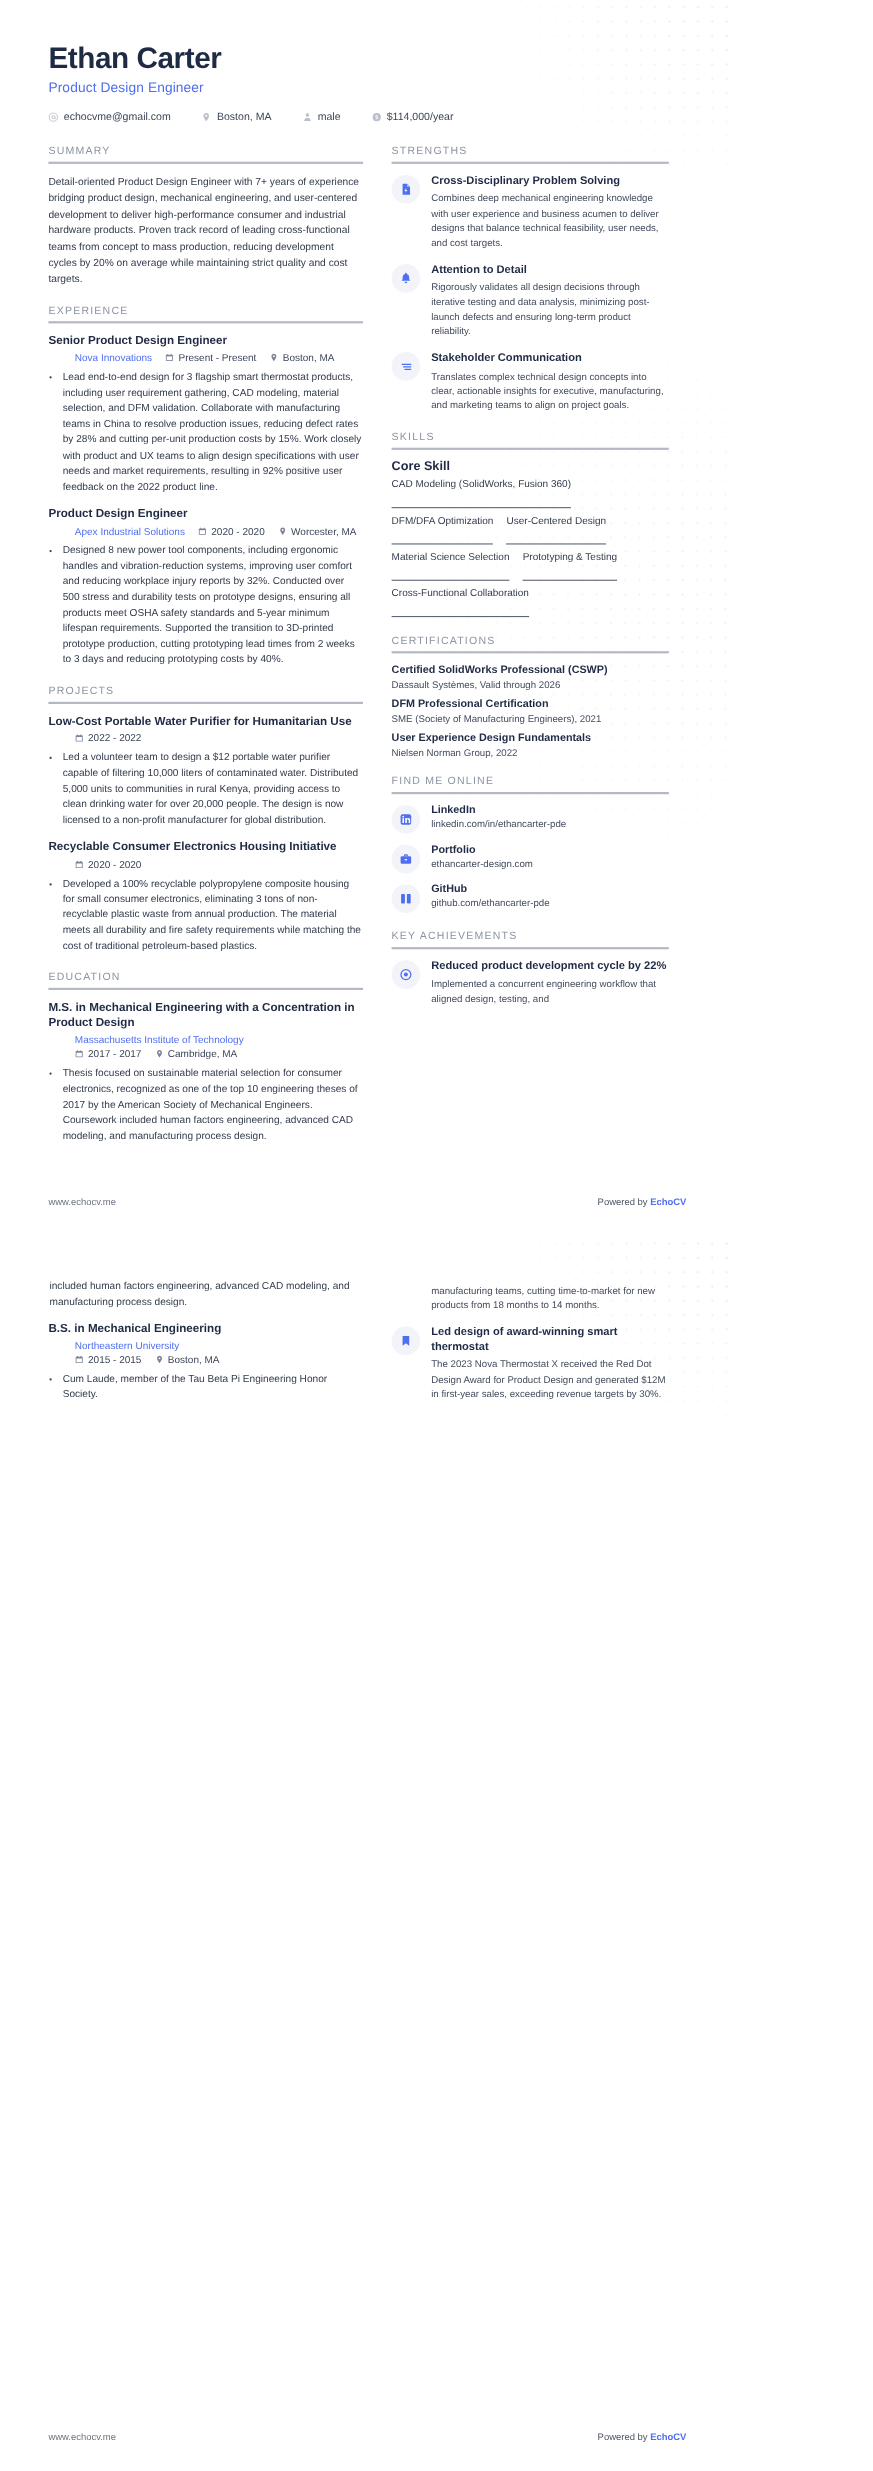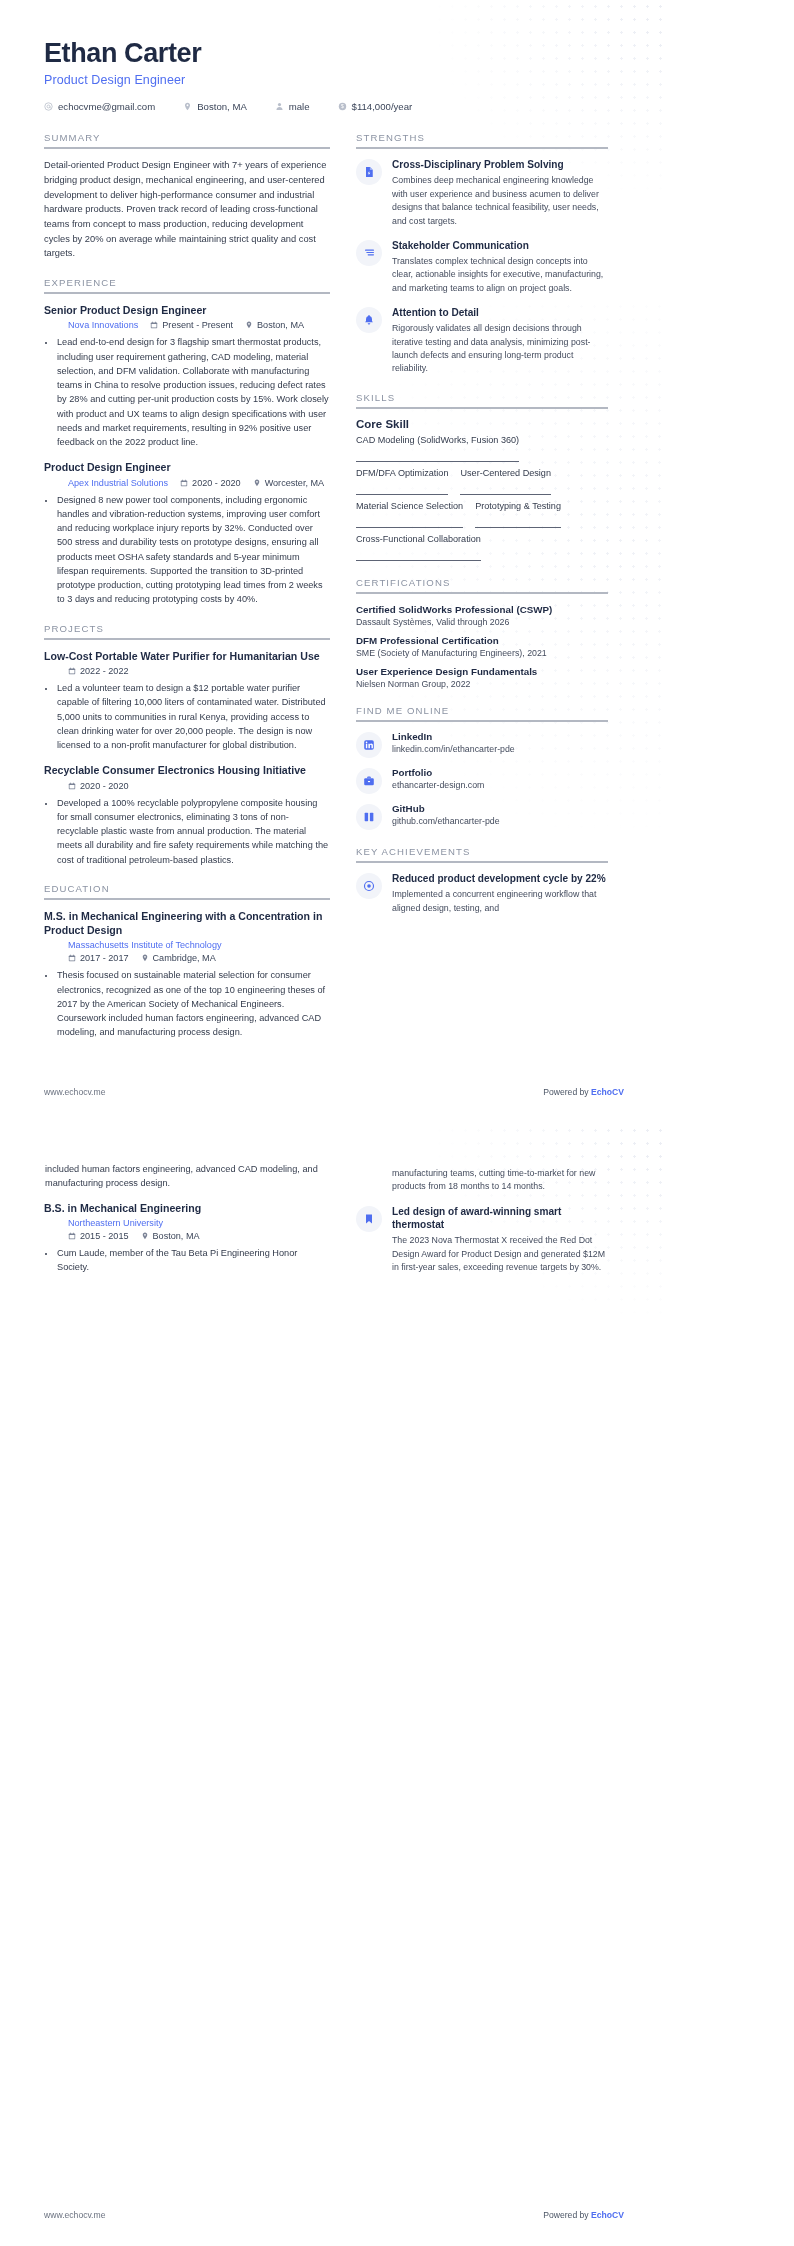--- a/index.html
+++ b/index.html
@@ -389,40 +389,40 @@
               </svg>
             </div>
             <div>
               <div class="s-title">Cross-Disciplinary Problem Solving</div>
               <div class="s-desc">Combines deep mechanical engineering knowledge with user experience and business acumen to deliver designs that balance technical feasibility, user needs, and cost targets.</div>
             </div>
           </div>
 
           <div class="strength">
             <div class="badge">
-              <svg width="13" height="13" viewBox="0 0 16 16" fill="none" stroke="#4f6ef0" stroke-width="1.5" stroke-linecap="round">
-                <path d="M3.2 5.2h9.6M4.8 8h8M6.4 10.8h6.4"></path>
-              </svg>
-            </div>
-            <div>
-              <div class="s-title">Stakeholder Communication</div>
-              <div class="s-desc">Translates complex technical design concepts into clear, actionable insights for executive, manufacturing, and marketing teams to align on project goals.</div>
-            </div>
-          </div>
-
-          <div class="strength">
-            <div class="badge">
               <svg width="12" height="12" viewBox="0 0 16 16" fill="#4f6ef0">
                 <path d="M8 1.3a1 1 0 0 1 1 1v.5a4 4 0 0 1 3 3.8v2.6l1.2 1.8H2.8L4 9.2V6.6a4 4 0 0 1 3-3.8v-.5a1 1 0 0 1 1-1z"></path>
                 <path d="M6.3 12.2h3.4a1.7 1.7 0 0 1-3.4 0z"></path>
               </svg>
             </div>
             <div>
               <div class="s-title">Attention to Detail</div>
               <div class="s-desc">Rigorously validates all design decisions through iterative testing and data analysis, minimizing post-launch defects and ensuring long-term product reliability.</div>
+            </div>
+          </div>
+
+          <div class="strength">
+            <div class="badge">
+              <svg width="13" height="13" viewBox="0 0 16 16" fill="none" stroke="#4f6ef0" stroke-width="1.5" stroke-linecap="round">
+                <path d="M3.2 5.2h9.6M4.8 8h8M6.4 10.8h6.4"></path>
+              </svg>
+            </div>
+            <div>
+              <div class="s-title">Stakeholder Communication</div>
+              <div class="s-desc">Translates complex technical design concepts into clear, actionable insights for executive, manufacturing, and marketing teams to align on project goals.</div>
             </div>
           </div>
         </div>
 
         <div class="sec">
           <div class="sec-title">SKILLS</div>
           <div class="sec-rule"></div>
           <div class="core-skill-label">Core Skill</div>
           <div class="skill-wrap">
             <span class="skill core">CAD Modeling (SolidWorks, Fusion 360)</span>

